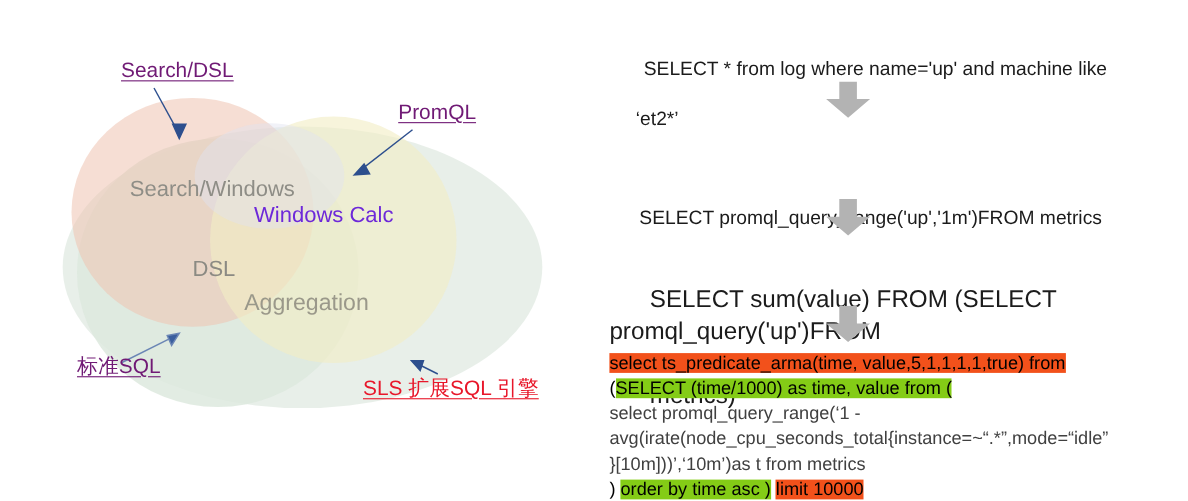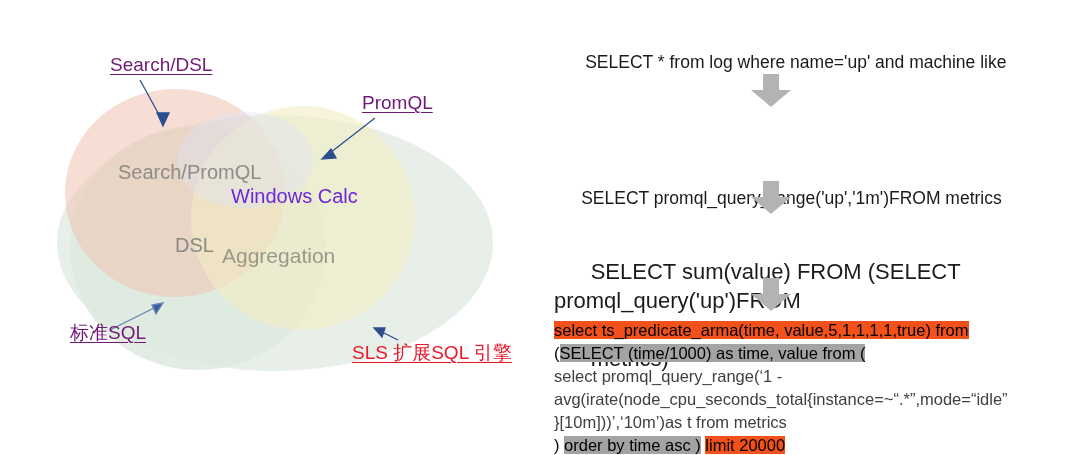--- a/index.html
+++ b/index.html
@@ -28,26 +28,26 @@
 
   .circle-label{
     position:absolute;
     white-space:nowrap;
     font-size:20px;
     font-weight:400;
   }
   #lbl-search-filter{left:118px;top:161px;color:#8e8d86;font-size:20px;}
   #lbl-windows-calc{left:231px;top:185px;color:#6d28d9;font-size:20px;}
   #lbl-dsl{left:175px;top:234px;color:#8b8a83;font-size:20px;text-align:right;}
-  #lbl-aggregation{left:222px;top:244px;color:#9a988a;font-size:21px;}
+  #lbl-aggregation{left:222px;top:264px;color:#9a988a;font-size:21px;}
 
   #lbl-search-dsl{left:110px;top:54px;}
   #lbl-promql{left:362px;top:92px;}
   #lbl-standard-sql{left:70px;top:320px;}
-  #lbl-sls-engine{left:352px;top:340px;}
+  #lbl-sls-engine{left:330px;top:340px;}
 
   
   .sql-panel{position:absolute;left:540px;top:16px;width:540px;height:455px;}
 
   .sql-block{
     position:absolute;
     color:#1b1b1b;
     line-height:1.32;
     white-space:pre-wrap;
   }
@@ -60,21 +60,21 @@
 
   
   #code-block{
     position:absolute;
     left:14px;top:303px;width:515px;
     font-size:16.5px;
     line-height:1.40;
   }
   #code-block .ln{display:block;white-space:pre;}
   .hl-orange{background:#f2511b;color:#000000;}
-  .hl-yellow{background:#a3a3a3;color:#000000;}
+  .hl-yellow{background:#84cc16;color:#000000;}
   .cy{color:#404040;}
   .pl{color:#000000;}
 </style>
 </head>
 <body>
 
 <div class="stage">
 
   <div class="venn-panel">
 
@@ -101,35 +101,36 @@
       <g stroke="#6b86b5" stroke-width="1.3" fill="#3b5f9e">
         <line x1="110" y1="330" x2="158" y2="306"></line>
         <polygon points="163,303 152,305 156,314"></polygon>
       </g>
       <g stroke="#2d4f8e" stroke-width="1.3" fill="#2d4f8e">
         <line x1="398" y1="340" x2="378" y2="330"></line>
         <polygon points="374,328 385,328 382,337"></polygon>
       </g>
     </svg>
 
-    <div class="circle-label" id="lbl-search-filter">Search/PromQL</div>
+    <div class="circle-label" id="lbl-search-filter">Search/Windows</div>
     <div class="circle-label" id="lbl-windows-calc">Windows Calc</div>
     <div class="circle-label" id="lbl-dsl">DSL</div>
     <div class="circle-label" id="lbl-aggregation">Aggregation</div>
 
     <div class="venn-label" id="lbl-search-dsl">Search/DSL</div>
     <div class="venn-label" id="lbl-promql">PromQL</div>
     <div class="venn-label" id="lbl-standard-sql">标准SQL</div>
     <div class="venn-label red" id="lbl-sls-engine">SLS 扩展SQL 引擎</div>
   </div>
 
   <div class="sql-panel">
 
     <div class="sql-block" id="sql-1">
       <span>SELECT * from log where name='up' and machine like</span>
+      <span class="cont">‘et2*’</span>
     </div>
 
     <svg class="arrow" style="left:210px;top:58px;" width="42" height="34">
       <polygon points="13,0 29,0 29,16 41,16 21,33 1,16 13,16" fill="#b3b3b3"></polygon>
     </svg>
 
     <div class="sql-block" id="sql-2">
       <br>
       <span>SELECT promql_query_range('up','1m')FROM metrics</span>
     </div>
@@ -146,16 +147,16 @@
     <svg class="arrow" style="left:210px;top:262px;" width="42" height="34">
       <polygon points="13,0 29,0 29,16 41,16 21,33 1,16 13,16" fill="#b3b3b3"></polygon>
     </svg>
 
     <div id="code-block">
         <span class="ln"><span class="hl-orange">select ts_predicate_arma(time, value,5,1,1,1,1,true) from</span></span>
         <span class="ln"><span class="pl">(</span><span class="hl-yellow">SELECT (time/1000) as time, value from (</span></span>
         <span class="ln"><span class="cy">select promql_query_range(‘1 -</span></span>
         <span class="ln"><span class="cy">avg(irate(node_cpu_seconds_total{instance=~“.*”,mode=“idle”</span></span>
         <span class="ln"><span class="cy">}[10m]))’,‘10m’)as t from metrics</span></span>
-        <span class="ln"><span class="pl">) </span><span class="hl-yellow">order by time asc )</span><span class="pl"> </span><span class="hl-orange">limit 20000</span></span>
+        <span class="ln"><span class="pl">) </span><span class="hl-yellow">order by time asc )</span><span class="pl"> </span><span class="hl-orange">limit 10000</span></span>
       </div>
   </div>
 </div>
 
 </body></html>

